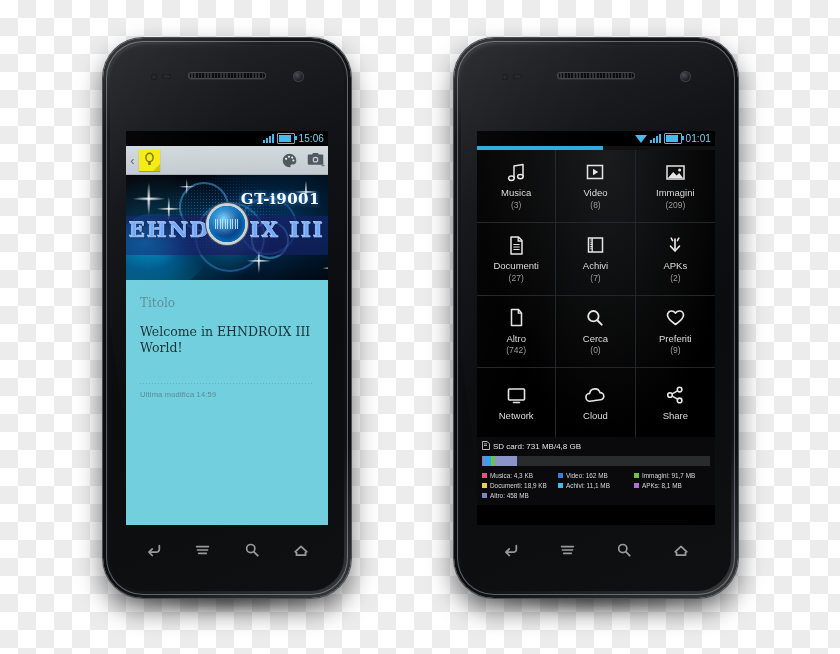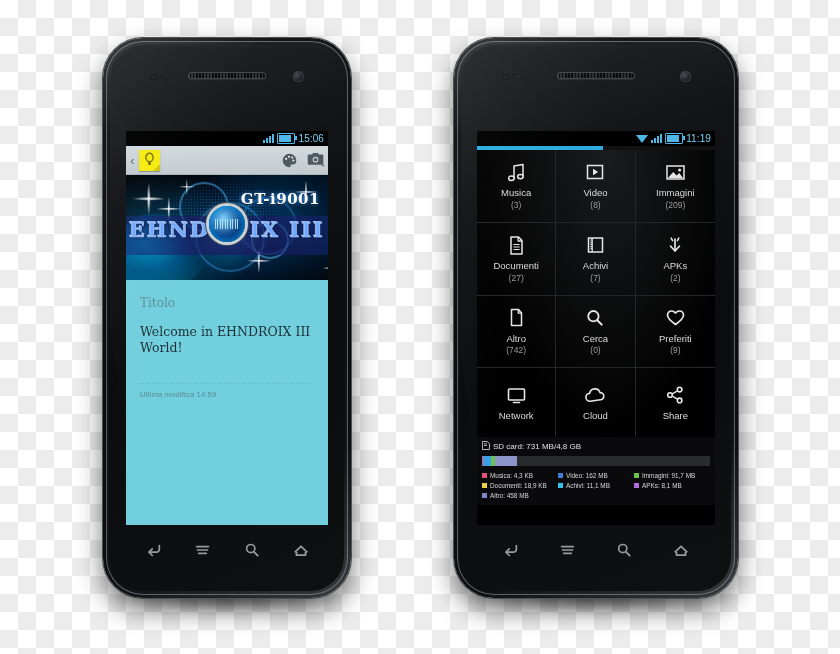--- a/index.html
+++ b/index.html
@@ -338,21 +338,21 @@
           <span class="ico-wifi"></span>
           <span class="ico-sig">
               <i></i>
               <i></i>
               <i></i>
               <i></i>
             </span>
           <span class="ico-batt">
               <i></i>
             </span>
-          <span class="stat-time">11:19</span>
+          <span class="stat-time">01:01</span>
         </div>
 
         <div class="progress">
           <i style="width:53%"></i>
         </div>
 
         <div class="grid">
 
           <div class="cell">
             <span class="gi">

